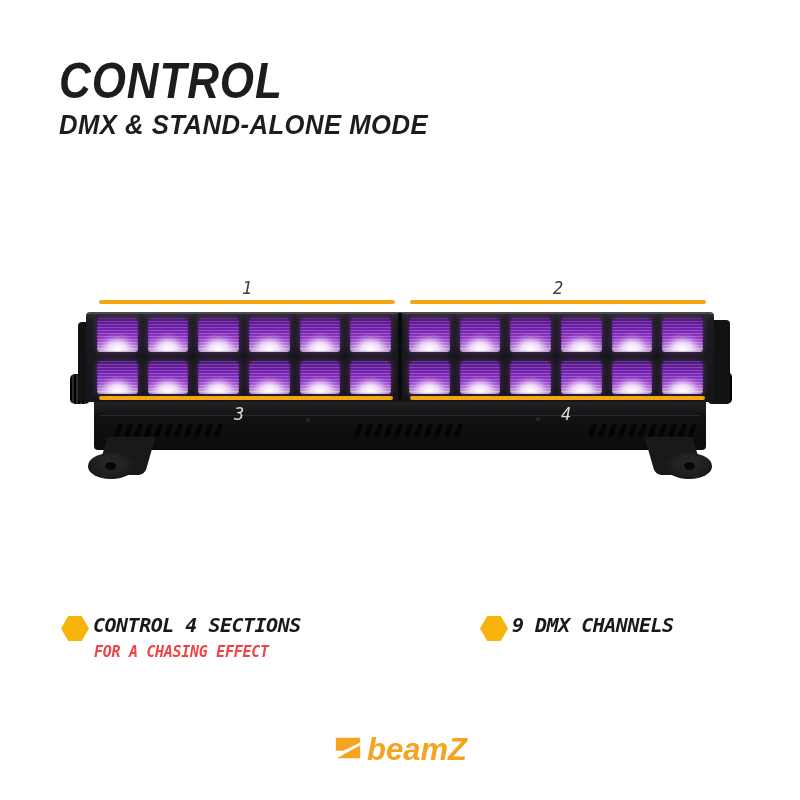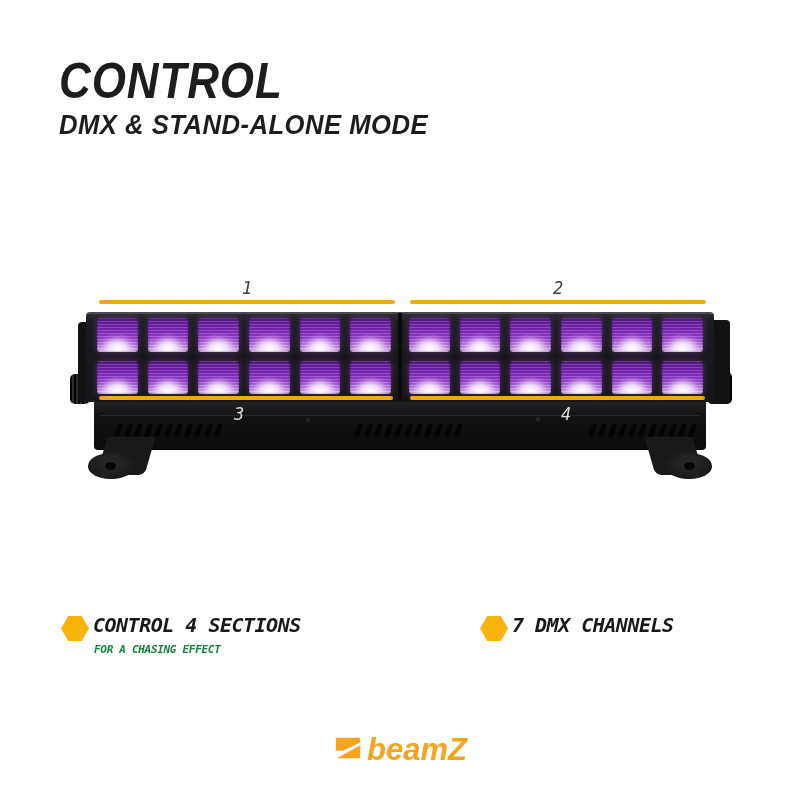--- a/index.html
+++ b/index.html
@@ -86,21 +86,21 @@
   .hex {
     position:absolute; width:28px; height:25px; background:#F8B40B;
     clip-path:polygon(26% 0%, 74% 0%, 100% 50%, 74% 100%, 26% 100%, 0% 50%);
   }
   .feat-title {
     position:absolute; font-family:"DejaVu Sans Mono", monospace;
     font-size:20px; font-weight:700; color:#191917; letter-spacing:-0.5px; white-space:nowrap;
   }
   .feat-sub {
     position:absolute; font-family:"DejaVu Sans Mono", monospace;
-    font-size:11px; font-weight:700; color:#15803d; letter-spacing:-0.3px; white-space:nowrap;
+    font-size:15px; font-weight:700; color:#ef4444; letter-spacing:-0.3px; white-space:nowrap;
   }
   
   .logo {
     position:absolute; left:0; right:0; top:730px;
     display:flex; justify-content:center; align-items:center; gap:4px;
   }
   .logo-text {
     font-size:31px; font-weight:700; color:#F6A41F; letter-spacing:0; line-height:1;
     padding-top:4px;
   }
@@ -215,21 +215,21 @@
     </div>
   </div>
 
   <div>
     <div class="hex" style="left:61px; top:616px;"></div>
     <div class="feat-title" style="left:93px; top:613px;">CONTROL 4 SECTIONS</div>
     <div class="feat-sub" style="left:94px; top:643px;">FOR A CHASING EFFECT</div>
   </div>
   <div>
     <div class="hex" style="left:480px; top:616px;"></div>
-    <div class="feat-title" style="left:512px; top:613px;">7 DMX CHANNELS</div>
+    <div class="feat-title" style="left:512px; top:613px;">9 DMX CHANNELS</div>
   </div>
 
   <div class="logo">
     <svg width="30" height="30" viewBox="0 0 32 32">
       <polygon points="3,5 29,5 29,10 11,19 3,19" fill="#F6A41F"></polygon>
       <polygon points="29,13 29,27 4,27" fill="#F6A41F"></polygon>
     </svg>
     <span class="logo-text">beamZ</span>
   </div>
 

